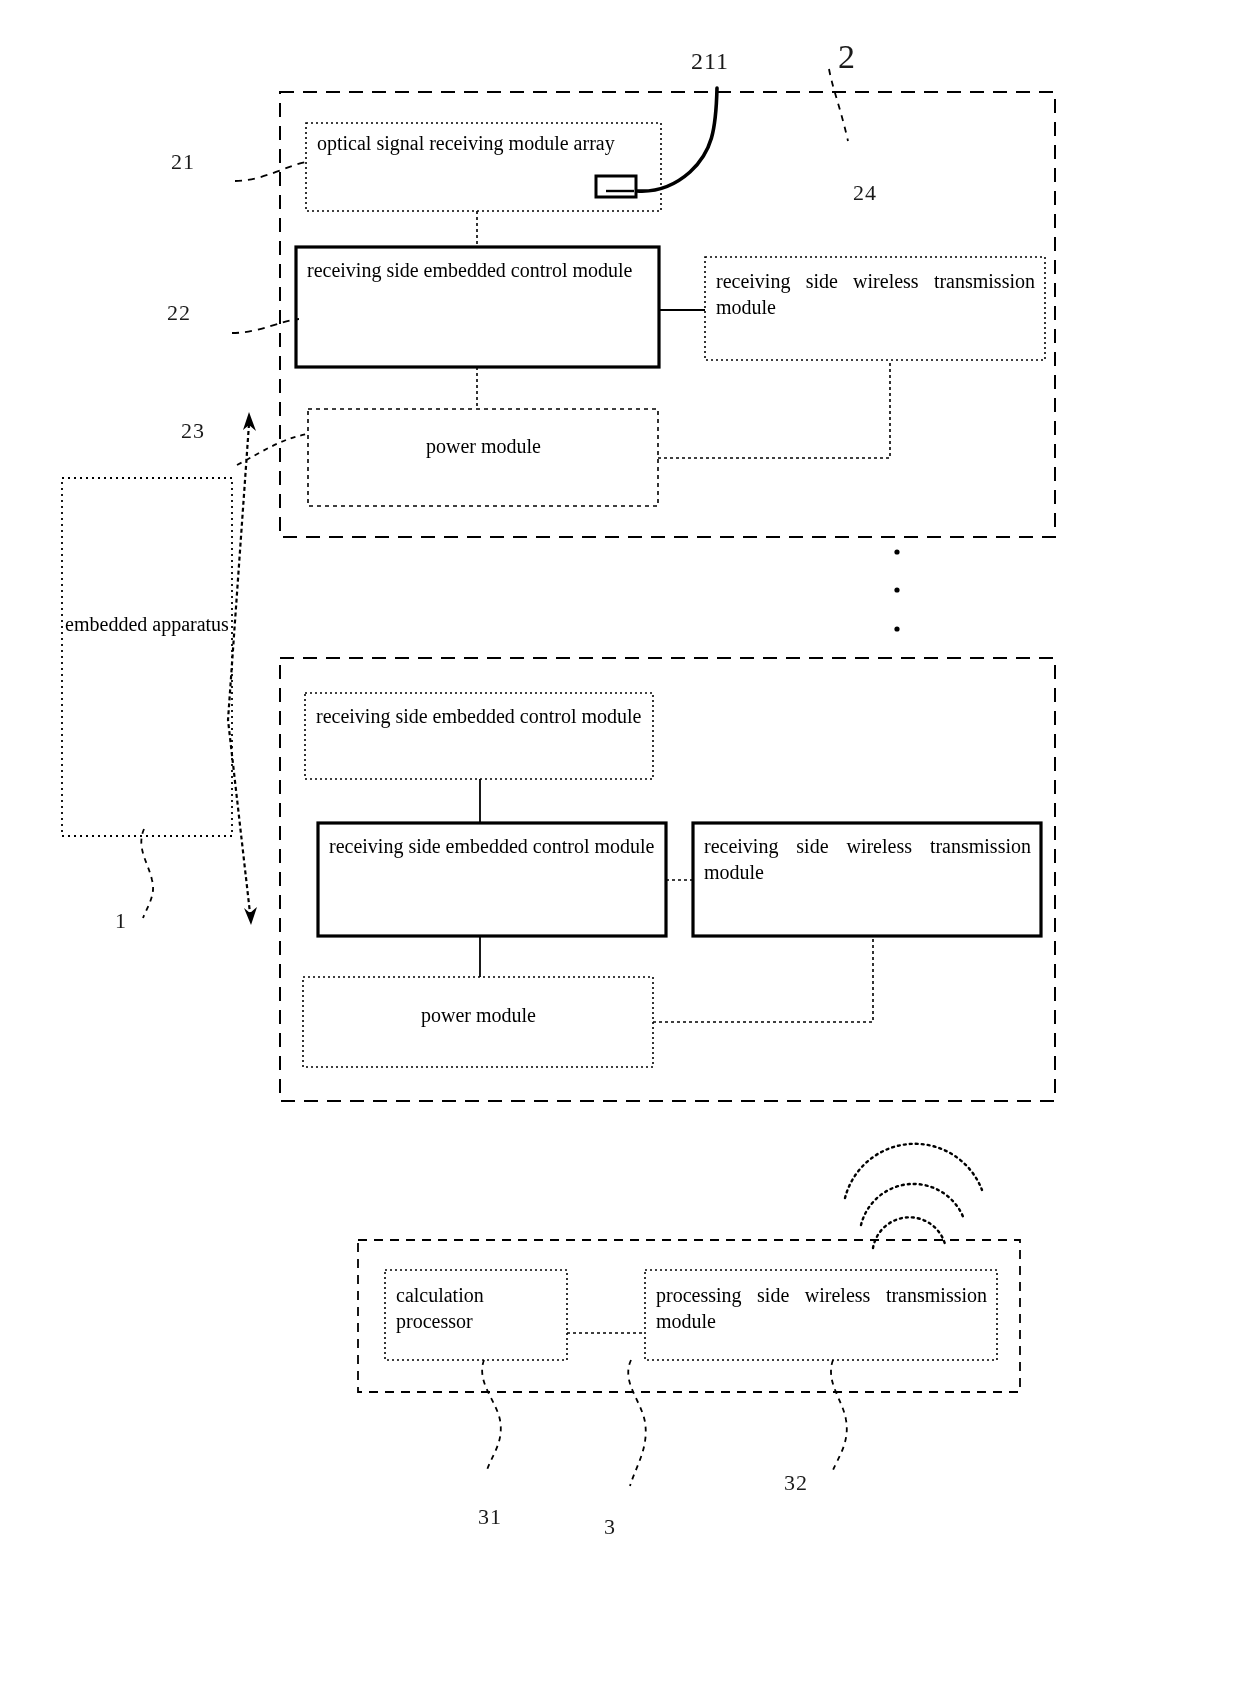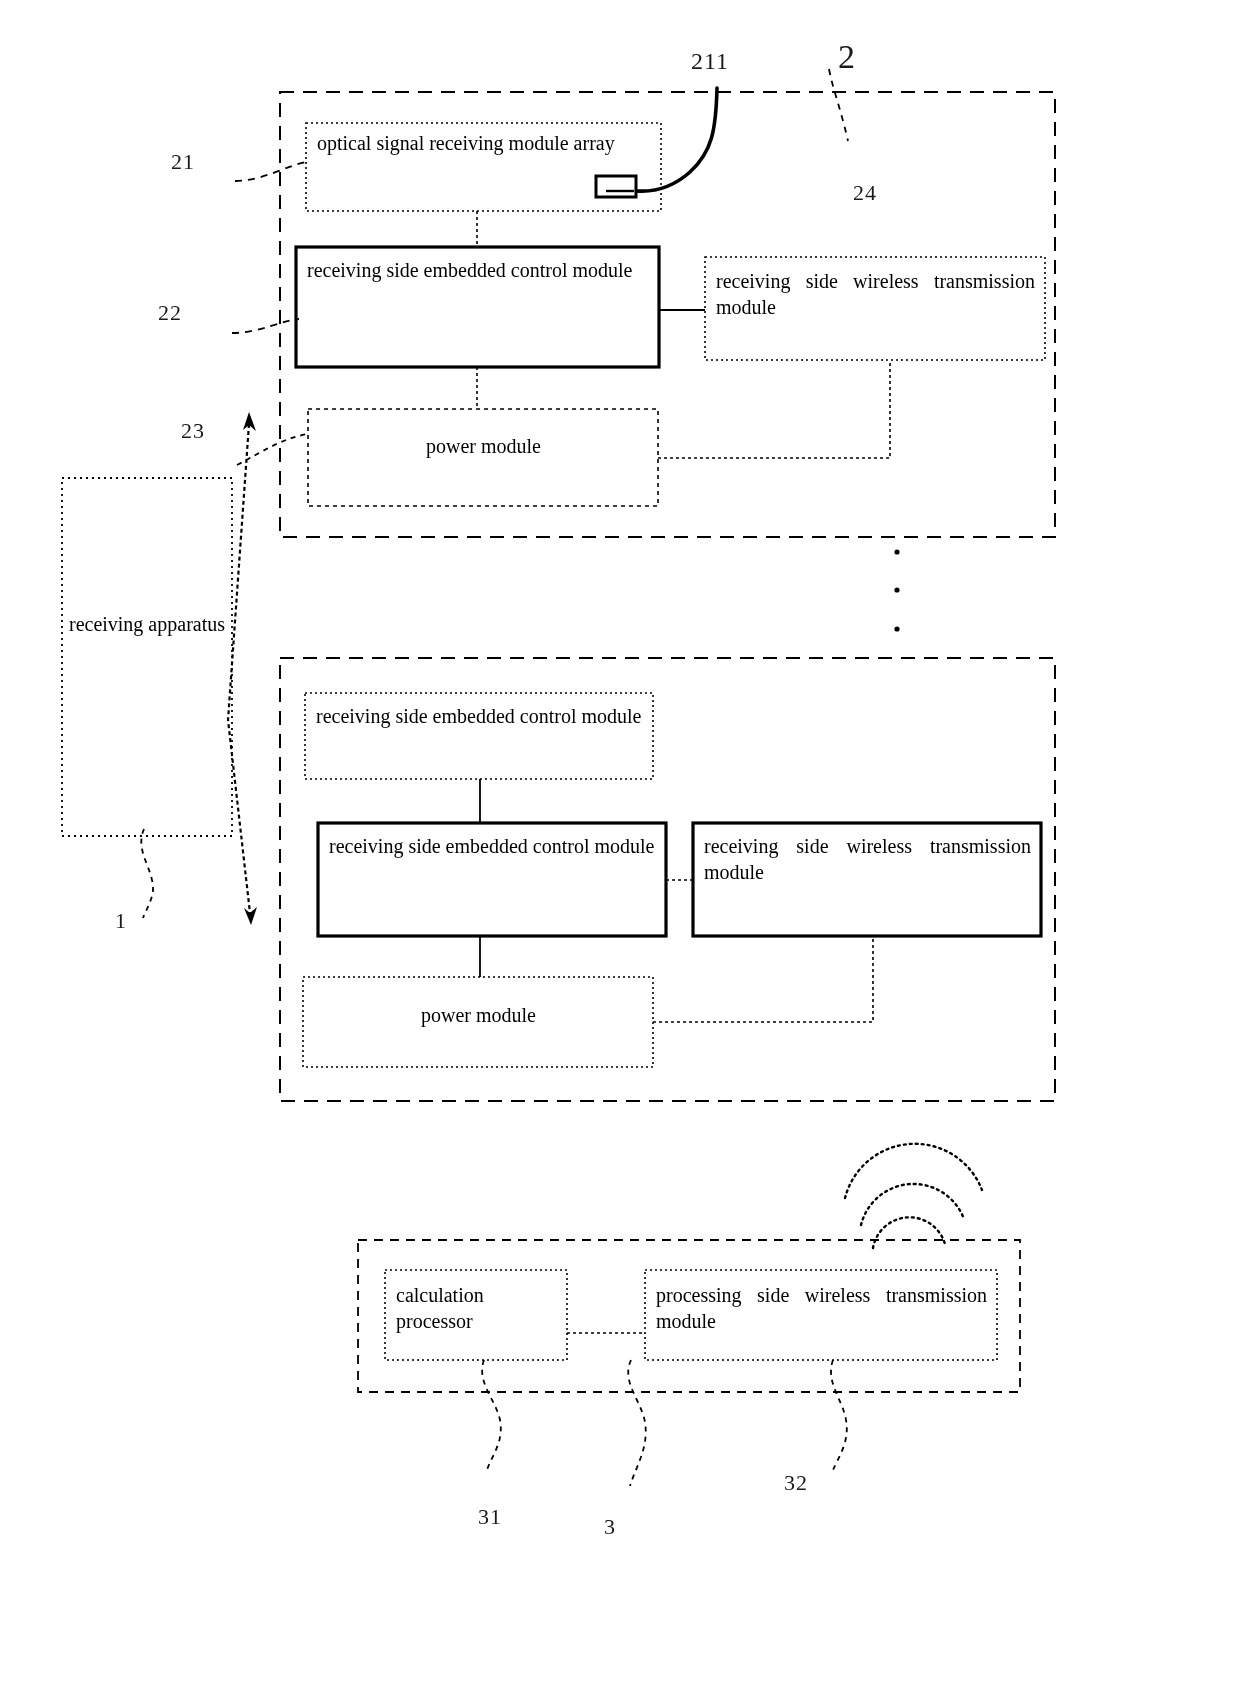--- a/index.html
+++ b/index.html
@@ -132,41 +132,41 @@
   </svg>
 
   <div class="box-label justify" style="left:306px; top:123px; width:355px; height:88px;">optical signal receiving module array</div>
 
   <div class="box-label justify" style="left:296px; top:250px; width:363px; height:120px;">receiving side embedded control module</div>
 
   <div class="box-label justify" style="left:705px; top:261px; width:340px; height:103px;">receiving side wireless transmission module</div>
 
   <div class="box-label" style="left:308px; top:426px; width:350px; text-align:center;">power module</div>
 
-  <div class="box-label" style="left:62px; top:612px; width:170px; text-align:center; padding:0;">receiving apparatus</div>
+  <div class="box-label" style="left:62px; top:612px; width:170px; text-align:center; padding:0;">embedded apparatus</div>
 
   <div class="box-label" style="left:305px; top:696px; width:348px; height:86px;">receiving side embedded control module</div>
 
   <div class="box-label justify" style="left:318px; top:826px; width:348px; height:113px;">receiving side embedded control module</div>
 
   <div class="box-label justify" style="left:693px; top:826px; width:348px; height:113px;">receiving side wireless transmission module</div>
 
   <div class="box-label" style="left:303px; top:995px; width:350px; text-align:center;">power module</div>
 
   <div class="box-label" style="left:385px; top:1275px; width:182px;">calculation processor</div>
 
   <div class="box-label justify" style="left:645px; top:1275px; width:352px;">processing side wireless transmission module</div>
 
   <div class="ref-num" style="left:691px; top:48px; font-size:24px;">211</div>
 
   <div class="ref-num" style="left:838px; top:38px; font-size:34px;">2</div>
 
   <div class="ref-num" style="left:171px; top:149px;">21</div>
 
-  <div class="ref-num" style="left:158px; top:300px;">22</div>
+  <div class="ref-num" style="left:167px; top:300px;">22</div>
 
   <div class="ref-num" style="left:181px; top:418px;">23</div>
 
   <div class="ref-num" style="left:853px; top:180px;">24</div>
 
   <div class="ref-num" style="left:115px; top:908px;">1</div>
 
   <div class="ref-num" style="left:478px; top:1504px;">31</div>
 
   <div class="ref-num" style="left:604px; top:1514px;">3</div>

